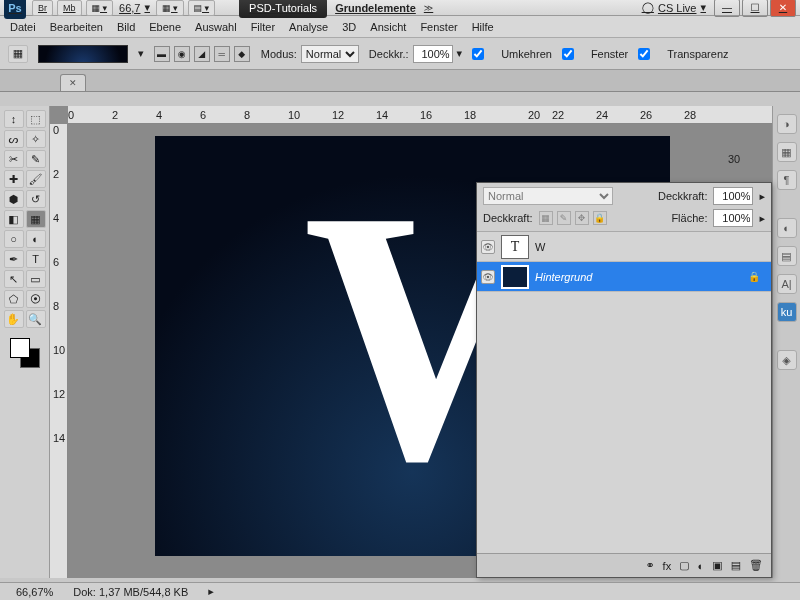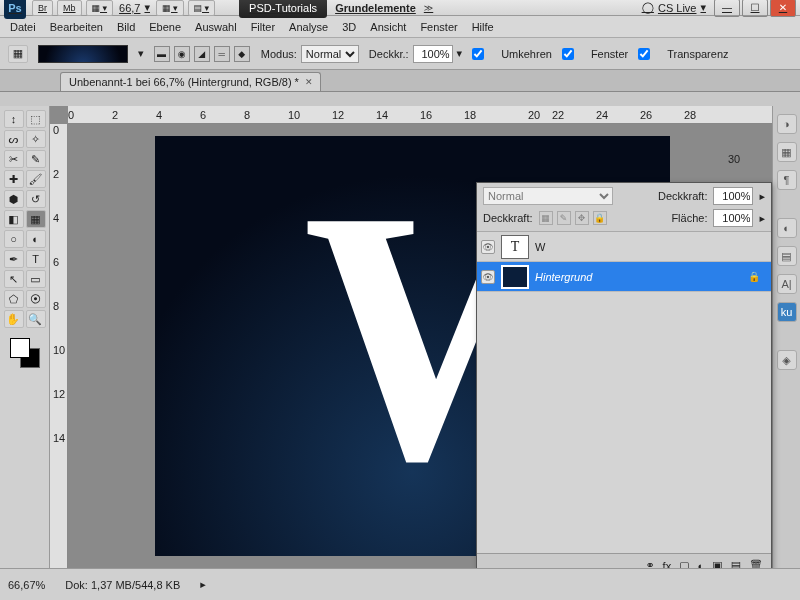--- a/index.html
+++ b/index.html
@@ -39,21 +39,21 @@
 .tswatch .bg { position:absolute; width:20px; height:20px; background:#000; border:1px solid #666; bottom:0; right:0; }
 .canvas-area { flex:1; background:#8a8a8a; position:relative; overflow:hidden; }
 .ruler-h { position:absolute; top:0; left:18px; right:0; height:18px; background:#e0e0e0; border-bottom:1px solid #888; font-size:8px; color:#333; }
 .ruler-h span { position:absolute; top:3px; }
 .ruler-v { position:absolute; top:18px; left:0; width:18px; bottom:0; background:#e0e0e0; border-right:1px solid #888; font-size:8px; }
 .ruler-v span { position:absolute; left:3px; }
 .doc { position:absolute; top:30px; left:105px; width:515px; height:420px; background: radial-gradient(circle at 50% 80%, #153458 0%, #040a18 70%); display:flex; align-items:center; justify-content:center; }
 .bigW { font-family: Georgia, serif; font-size: 360px; font-weight:bold; color:#fff; margin-left:140px; margin-top:-20px; }
 .right-dock { width:28px; background:#c8c8c8; border-left:1px solid #999; display:flex; flex-direction:column; align-items:center; padding-top:8px; gap:8px; }
 .ricon { width:20px; height:20px; border:1px solid #aaa; border-radius:3px; background:#d8d8d8; display:flex; align-items:center; justify-content:center; font-size:11px; color:#555; }
-.statusbar { position:absolute; bottom:0; left:0; right:0; height:32px; background:#d0d0d0; border-top:1px solid #999; display:flex; align-items:center; padding:0 8px; gap:20px; font-size:10px; }
+.statusbar { position:absolute; bottom:0; left:0; right:0; height:18px; background:#d0d0d0; border-top:1px solid #999; display:flex; align-items:center; padding:0 16px; gap:20px; font-size:10px; }
 
 .layers-panel { position:absolute; top:182px; left:476px; width:296px; height:396px; background:#d4d4d4; border:1px solid #555; box-shadow:2px 2px 6px rgba(0,0,0,.3); display:flex; flex-direction:column; }
 .lp-tabbar { background:#c4c4c4; height:22px; display:flex; align-items:center; padding:0 6px; justify-content:space-between; }
 .lp-tab { background:#d4d4d4; border:1px solid #999; border-bottom:none; padding:2px 8px; font-size:10px; }
 .lp-opts { display:flex; flex-direction:column; background:#cfcfcf; border-bottom:1px solid #aaa; padding:4px 6px; gap:4px; }
 .lp-row { display:flex; align-items:center; gap:6px; font-size:10px; color:#777; }
 .lp-row select { width:130px; height:18px; border:1px solid #aaa; color:#777; }
 .lp-row .lab { flex:1; text-align:right; }
 .mini-icons span { display:inline-block; width:14px; height:14px; border:1px solid #aaa; margin-right:1px; font-size:9px; text-align:center; line-height:12px; color:#888; }
 .layerlist { flex:1; background:#d4d4d4; overflow:auto; }
@@ -145,21 +145,20 @@
       <span>Fenster</span>
     </label>
   <label class="chkrow">
       <input type="checkbox" checked="" style="">
       <span>Transparenz</span>
     </label>
 </div>
 
 <div class="tabstrip">
   <div class="doctab">
-    <span>Unbenannt-1 bei 66,7% (Hintergrund, RGB/8) *</span>
     <span class="close">✕</span>
   </div>
 </div>
 
 <div class="workspace">
   <div class="toolbox">
     <div class="trow">
         <div class="tbtn2">↕</div>
         <div class="tbtn2">⬚</div>
       </div>

